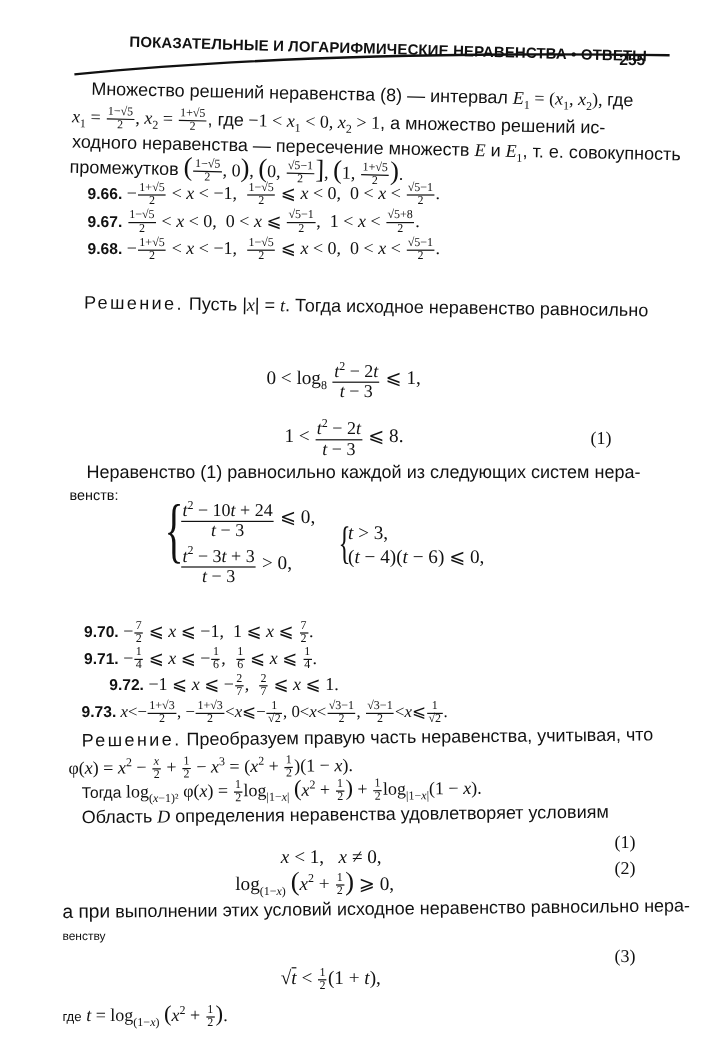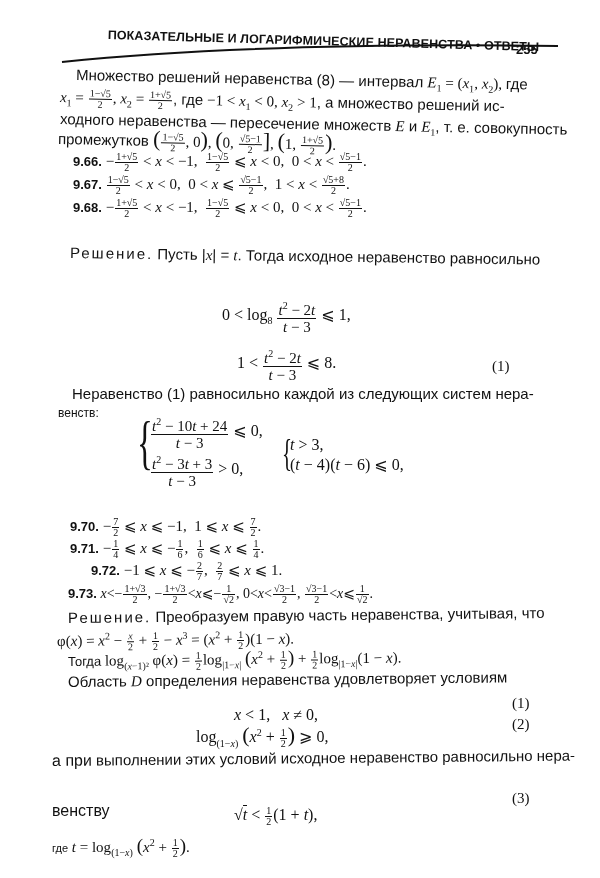--- a/index.html
+++ b/index.html
@@ -127,21 +127,21 @@
     <span class="m">x</span> &lt; 1,&nbsp;&nbsp; <span class="m">x</span> ≠ 0,
   </div>
   <div class="eqno" style="left:512px; top:716px;">(2)</div>
   <div class="ln" style="left:196px; top:724px; font-size:16px;">
     log<sub>(1−<span class="m">x</span>)</sub> <span style="font-size:22px;">(</span><span class="m">x</span><sup>2</sup> + <span class="fr"><span>1</span><span>2</span></span><span style="font-size:22px;">)</span> ⩾ 0,
   </div>
 
   <div class="ln sans tilt3" style="left:52px; top:752px;">
     <span style="font-size:16px;">а при</span> выполнении этих условий исходное неравенство равносильно нера-
   </div>
-  <div class="ln sans" style="left:52px; top:802px; font-size:16px;">венству</div>
+  <div class="ln sans" style="left:52px; top:772px; font-size:10px;">венству</div>
 
   <div class="eqno" style="left:512px; top:790px;">(3)</div>
   <div class="ln" style="left:234px; top:806px; font-size:16px;">
     √<span class="m" style="border-top:1px solid #111;">t</span> &lt; <span class="fr"><span>1</span><span>2</span></span>(1 + <span class="m">t</span>),
   </div>
 
   <div class="ln" style="left:52px; top:834px;">
     <span class="sans" style="font-size:11px;">где</span> <span class="m">t</span> = log<sub>(1−<span class="m">x</span>)</sub> <span style="font-size:19px;">(</span><span class="m">x</span><sup>2</sup> + <span class="fr"><span>1</span><span>2</span></span><span style="font-size:19px;">)</span>.
   </div>
 </div>

